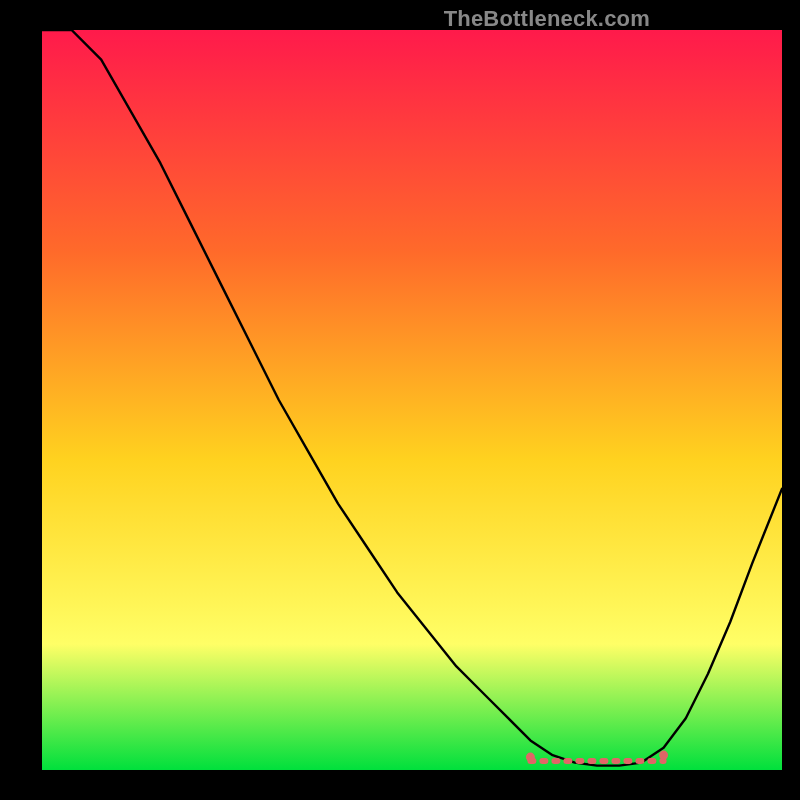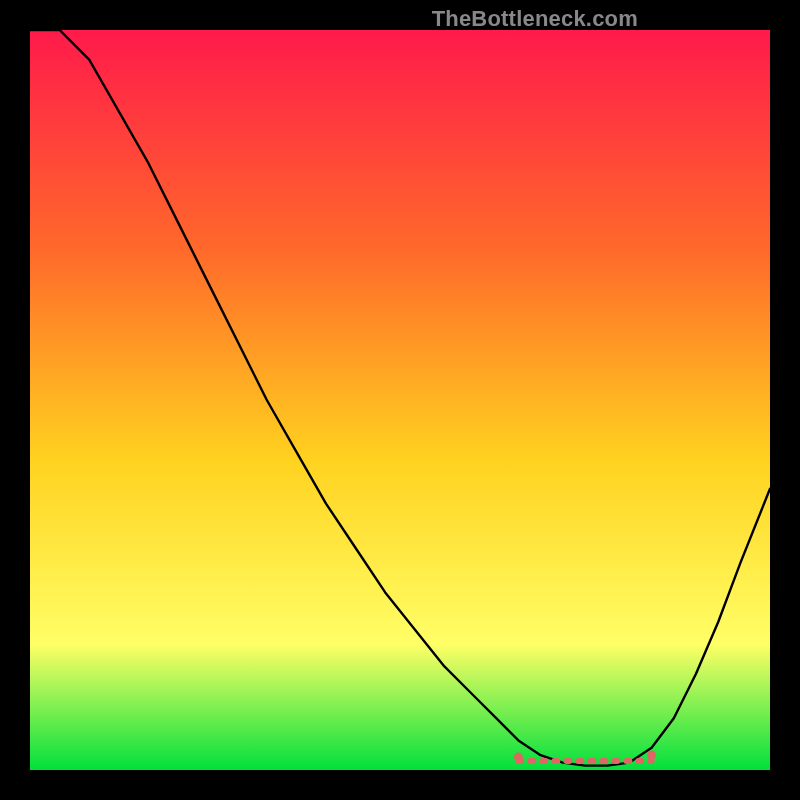--- a/index.html
+++ b/index.html
@@ -6,21 +6,21 @@
     margin: 0;
     padding: 0;
     width: 800px;
     height: 800px;
     background: #000;
     overflow: hidden;
     font-family: Arial, Helvetica, sans-serif;
   }
   .frame {
     position: absolute;
-    left: 0;
+    left: 12px;
     top: 0;
     width: 652px;
     height: 800px;
     background: #000;
   }
   .watermark {
     position: absolute;
     top: 6px;
     right: 14px;
     color: #888;

